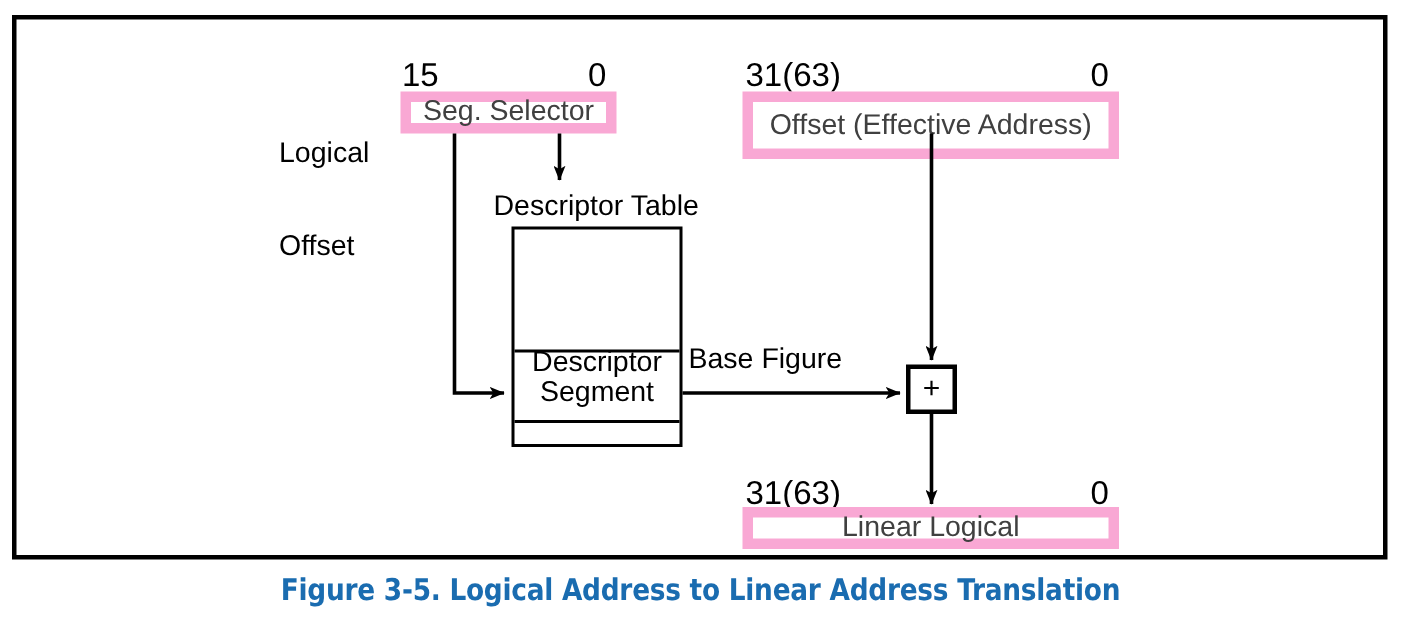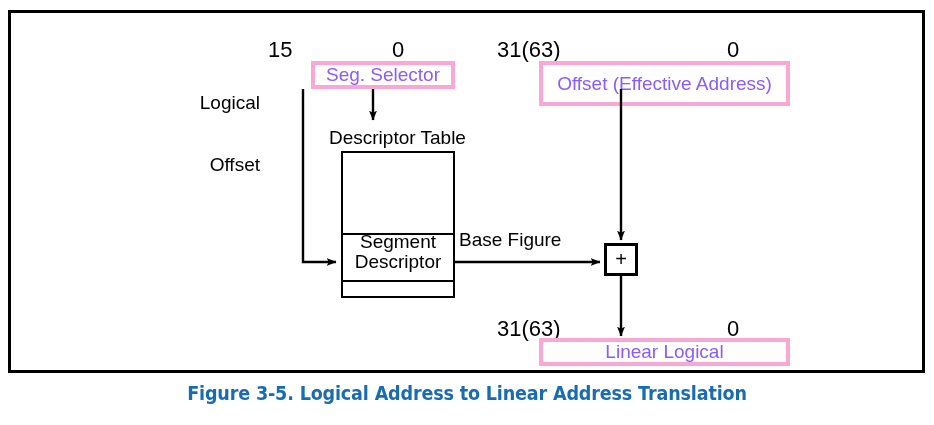--- a/index.html
+++ b/index.html
@@ -22,30 +22,29 @@
     top: 10px;
     width: 917px;
     height: 363px;
     border: 3px solid #000000;
     box-sizing: border-box;
   }
   
   .box {
     position: absolute;
     box-sizing: border-box;
-    border: 4px solid #f9a8d4;
+    border: 7px solid #f9a8d4;
     background: #ffffff;
     display: flex;
     align-items: center;
     justify-content: center;
     text-align: center;
-    color: #8b5cf6;
+    color: #404040;
     font-size: 19px;
     line-height: 1.05;
-    margin-left: 44px;
   }
   .plain-label {
     position: absolute;
     color: #000000;
     font-size: 19px;
     line-height: 1.1;
     white-space: pre;
   }
   .bit-label {
     position: absolute;
@@ -121,21 +120,21 @@
     transform: scaleX(0.88);
   }
 </style>
 </head>
 <body>
 
 <div id="page">
 
   <div id="figure-frame"></div>
 
-  <div class="plain-label" style="left:186px; top:51px; text-align:right; width:74px;">
+  <div class="plain-label" style="left:186px; top:51px; width:74px;">
     <div>Logical</div>
     <div>Offset</div>
   </div>
 
   <div class="bit-label" style="left:268px; top:39px;">15</div>
   <div class="bit-label" style="left:392px; top:39px;">0</div>
 
   <div class="box" style="left:267px; top:61px; width:144px; height:28px;">Seg. Selector</div>
 
   <div class="bit-label" style="left:497px; top:39px;">31(63)</div>
@@ -144,22 +143,22 @@
   <div class="box" style="left:495px; top:61px; width:251px; height:45px;">Offset (Effective Address)</div>
 
   <div class="plain-label" style="left:329px; top:128px;">Descriptor Table</div>
 
   <div id="descriptor-table">
     <div class="dt-divider" style="top:80px;"></div>
     <div class="dt-divider" style="top:127px;"></div>
   </div>
 
   <div id="segment-descriptor-label" style="left:341px; width:114px;">
+    <div>Descriptor</div>
     <div>Segment</div>
-    <div>Descriptor</div>
   </div>
 
   <div class="plain-label" style="left:459px; top:230px;">Base Figure</div>
 
   <div id="plus-box">+</div>
 
   <div class="bit-label" style="left:497px; top:318px;">31(63)</div>
   <div class="bit-label" style="left:727px; top:318px;">0</div>
 
   <div class="box" style="left:495px; top:338px; width:251px; height:28px;">Linear Logical</div>

